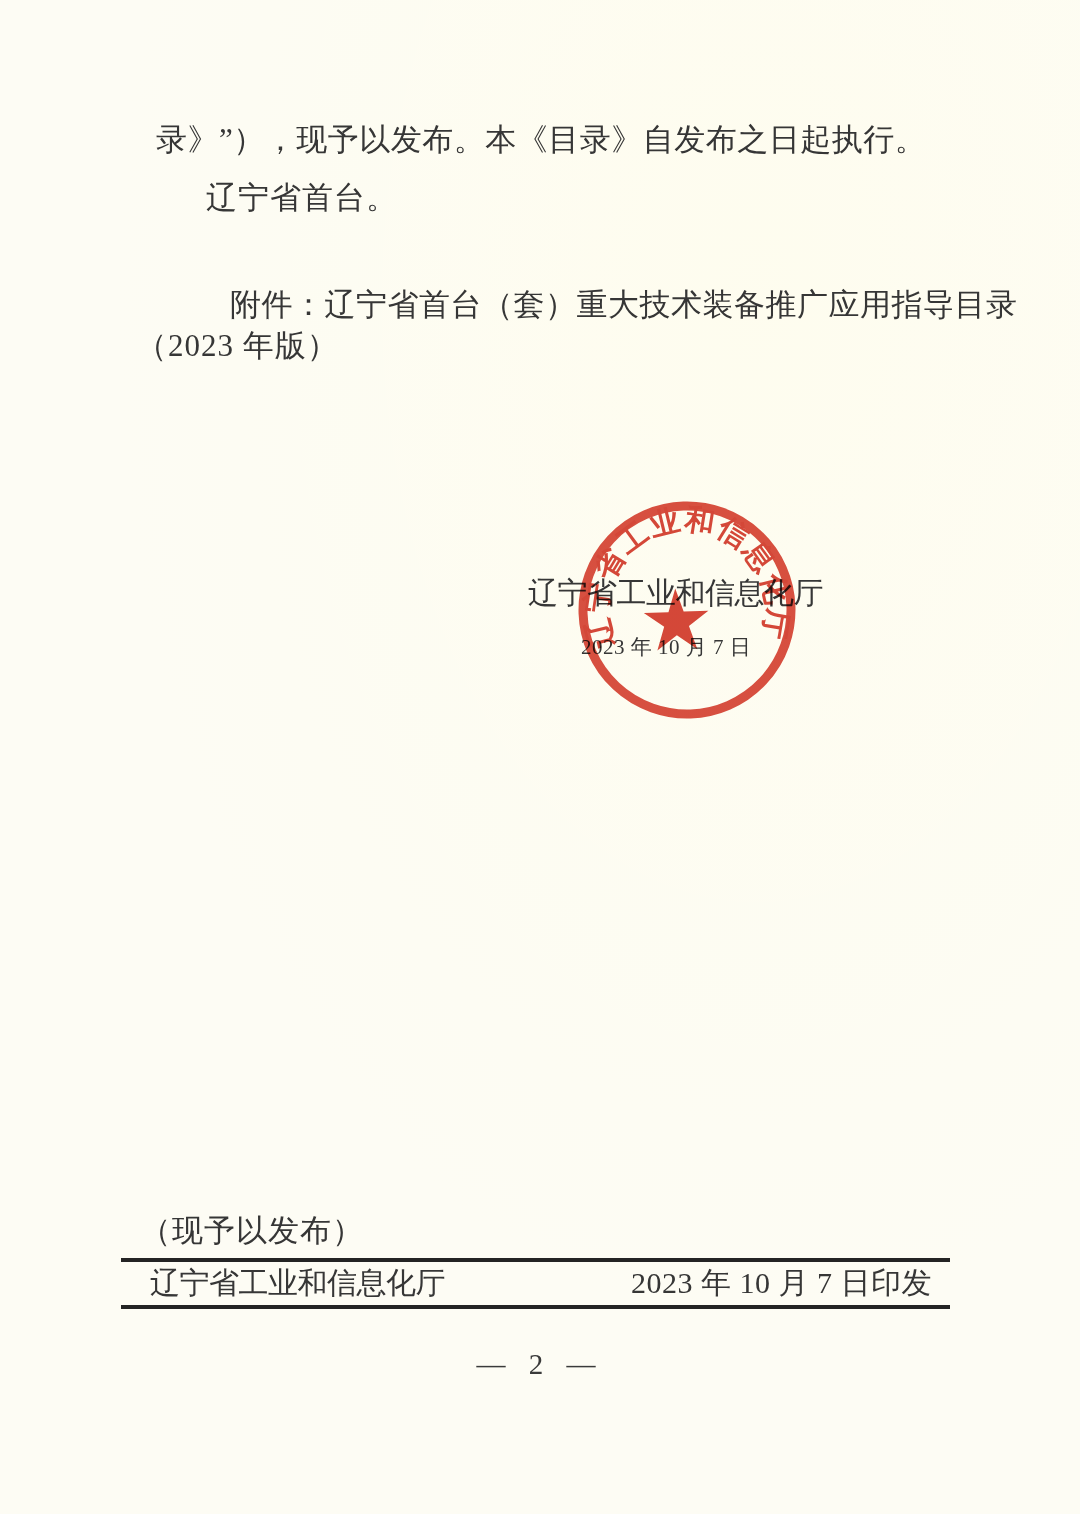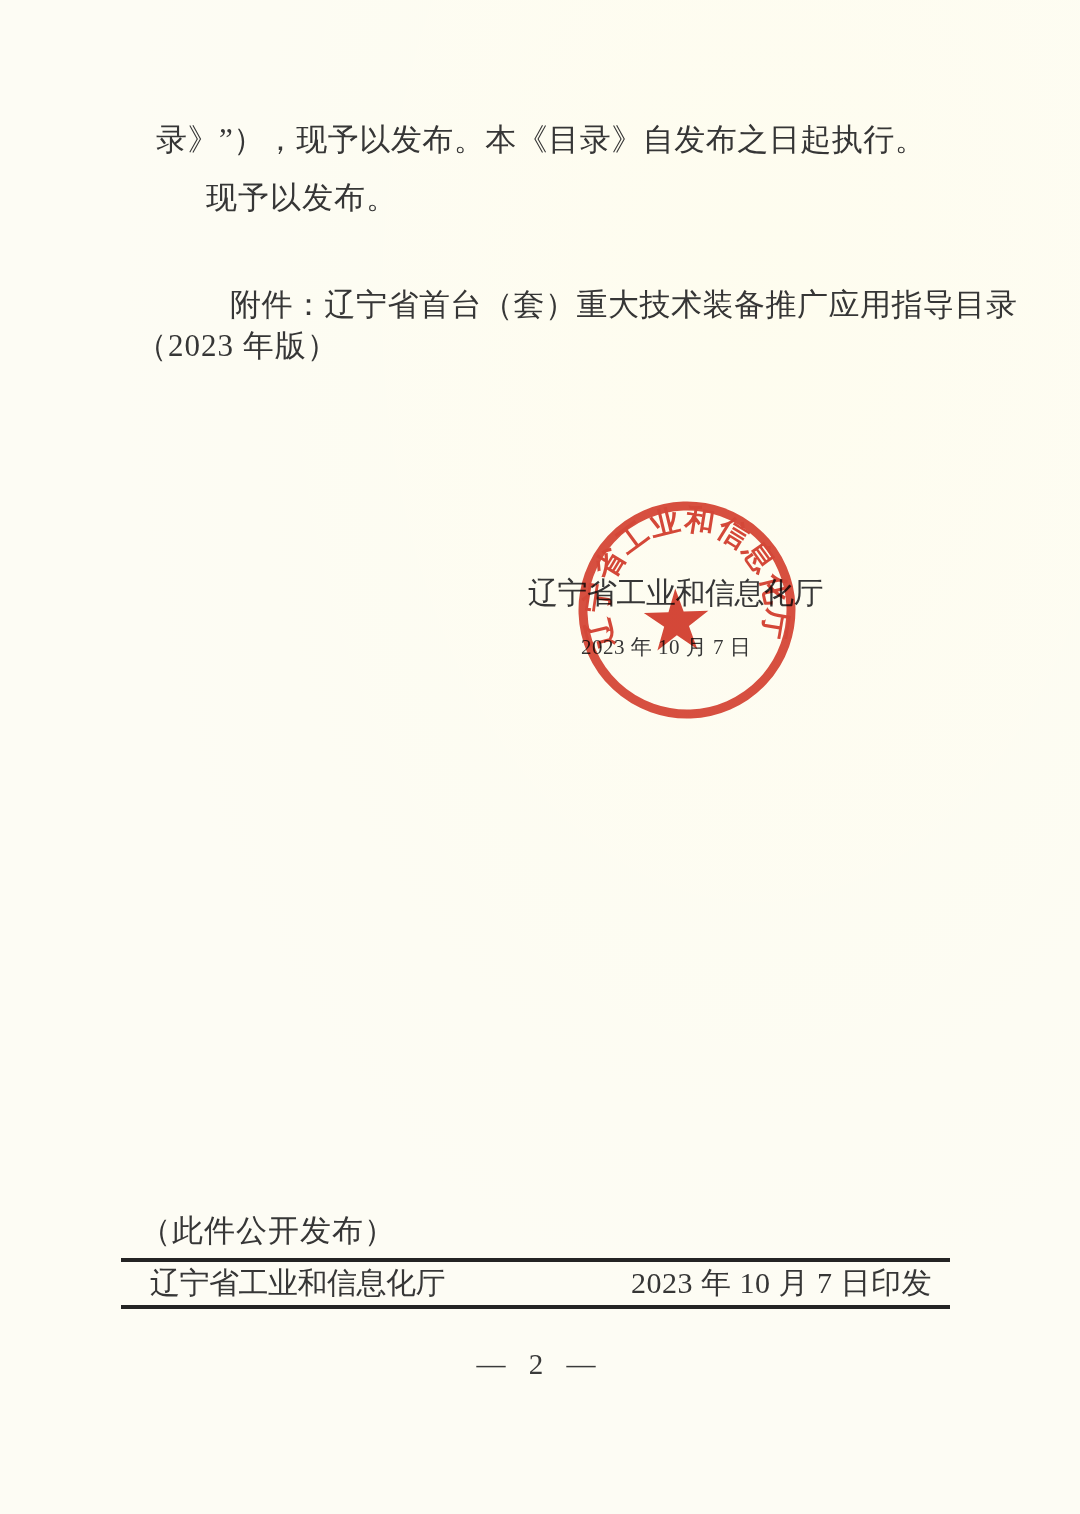--- a/index.html
+++ b/index.html
@@ -87,40 +87,40 @@
     letter-spacing: 8px;
   }
 </style>
 </head>
 <body>
 
 <div class="page">
 
   <div class="doc-text para-continuation">录》”），现予以发布。本《目录》自发布之日起执行。</div>
 
-  <div class="doc-text para-closing">现予以发布。</div>
+  <div class="doc-text para-closing">辽宁省首台。</div>
 
   <div class="doc-text attachment-1">附件：辽宁省首台（套）重大技术装备推广应用指导目录</div>
 
   <div class="doc-text attachment-2">（2023 年版）</div>
 
   <div class="doc-text signature-org">辽宁省工业和信息化厅</div>
 
   <div class="doc-text signature-date">2023 年 10 月 7 日</div>
 
   <svg class="seal" viewBox="0 0 232 232">
     <circle cx="116" cy="116" r="104" fill="none" stroke-width="9" opacity="0.96" stroke="#d23a2c"></circle>
     <polygon points="105,94 112.6,117.5 137.3,117.5 117.4,132 125,155.5 105,141 85,155.5 92.6,132 72.7,117.5 97.4,117.5" fill="#d23a2c"></polygon>
     <path id="seal-arc" d="M 43.5 149.8 A 80 80 0 1 1 188.5 149.8" fill="none"></path>
     <text font-size="30" font-weight="bold" letter-spacing="2" font-family="Liberation Serif, DejaVu Serif, serif" fill="#d23a2c">
       <textPath href="#seal-arc" startOffset="2" textLength="316" lengthAdjust="spacingAndGlyphs">辽宁省工业和信息化厅</textPath>
     </text>
   </svg>
 
-  <div class="doc-text public-note">（此件公开发布）</div>
+  <div class="doc-text public-note">（现予以发布）</div>
 
   <div class="footer-rule rule-top"></div>
 
   <div class="footer-row">
     <span class="footer-issuer">辽宁省工业和信息化厅</span>
     <span class="footer-print-date">2023 年 10 月 7 日印发</span>
   </div>
 
   <div class="footer-rule rule-bottom"></div>
 

